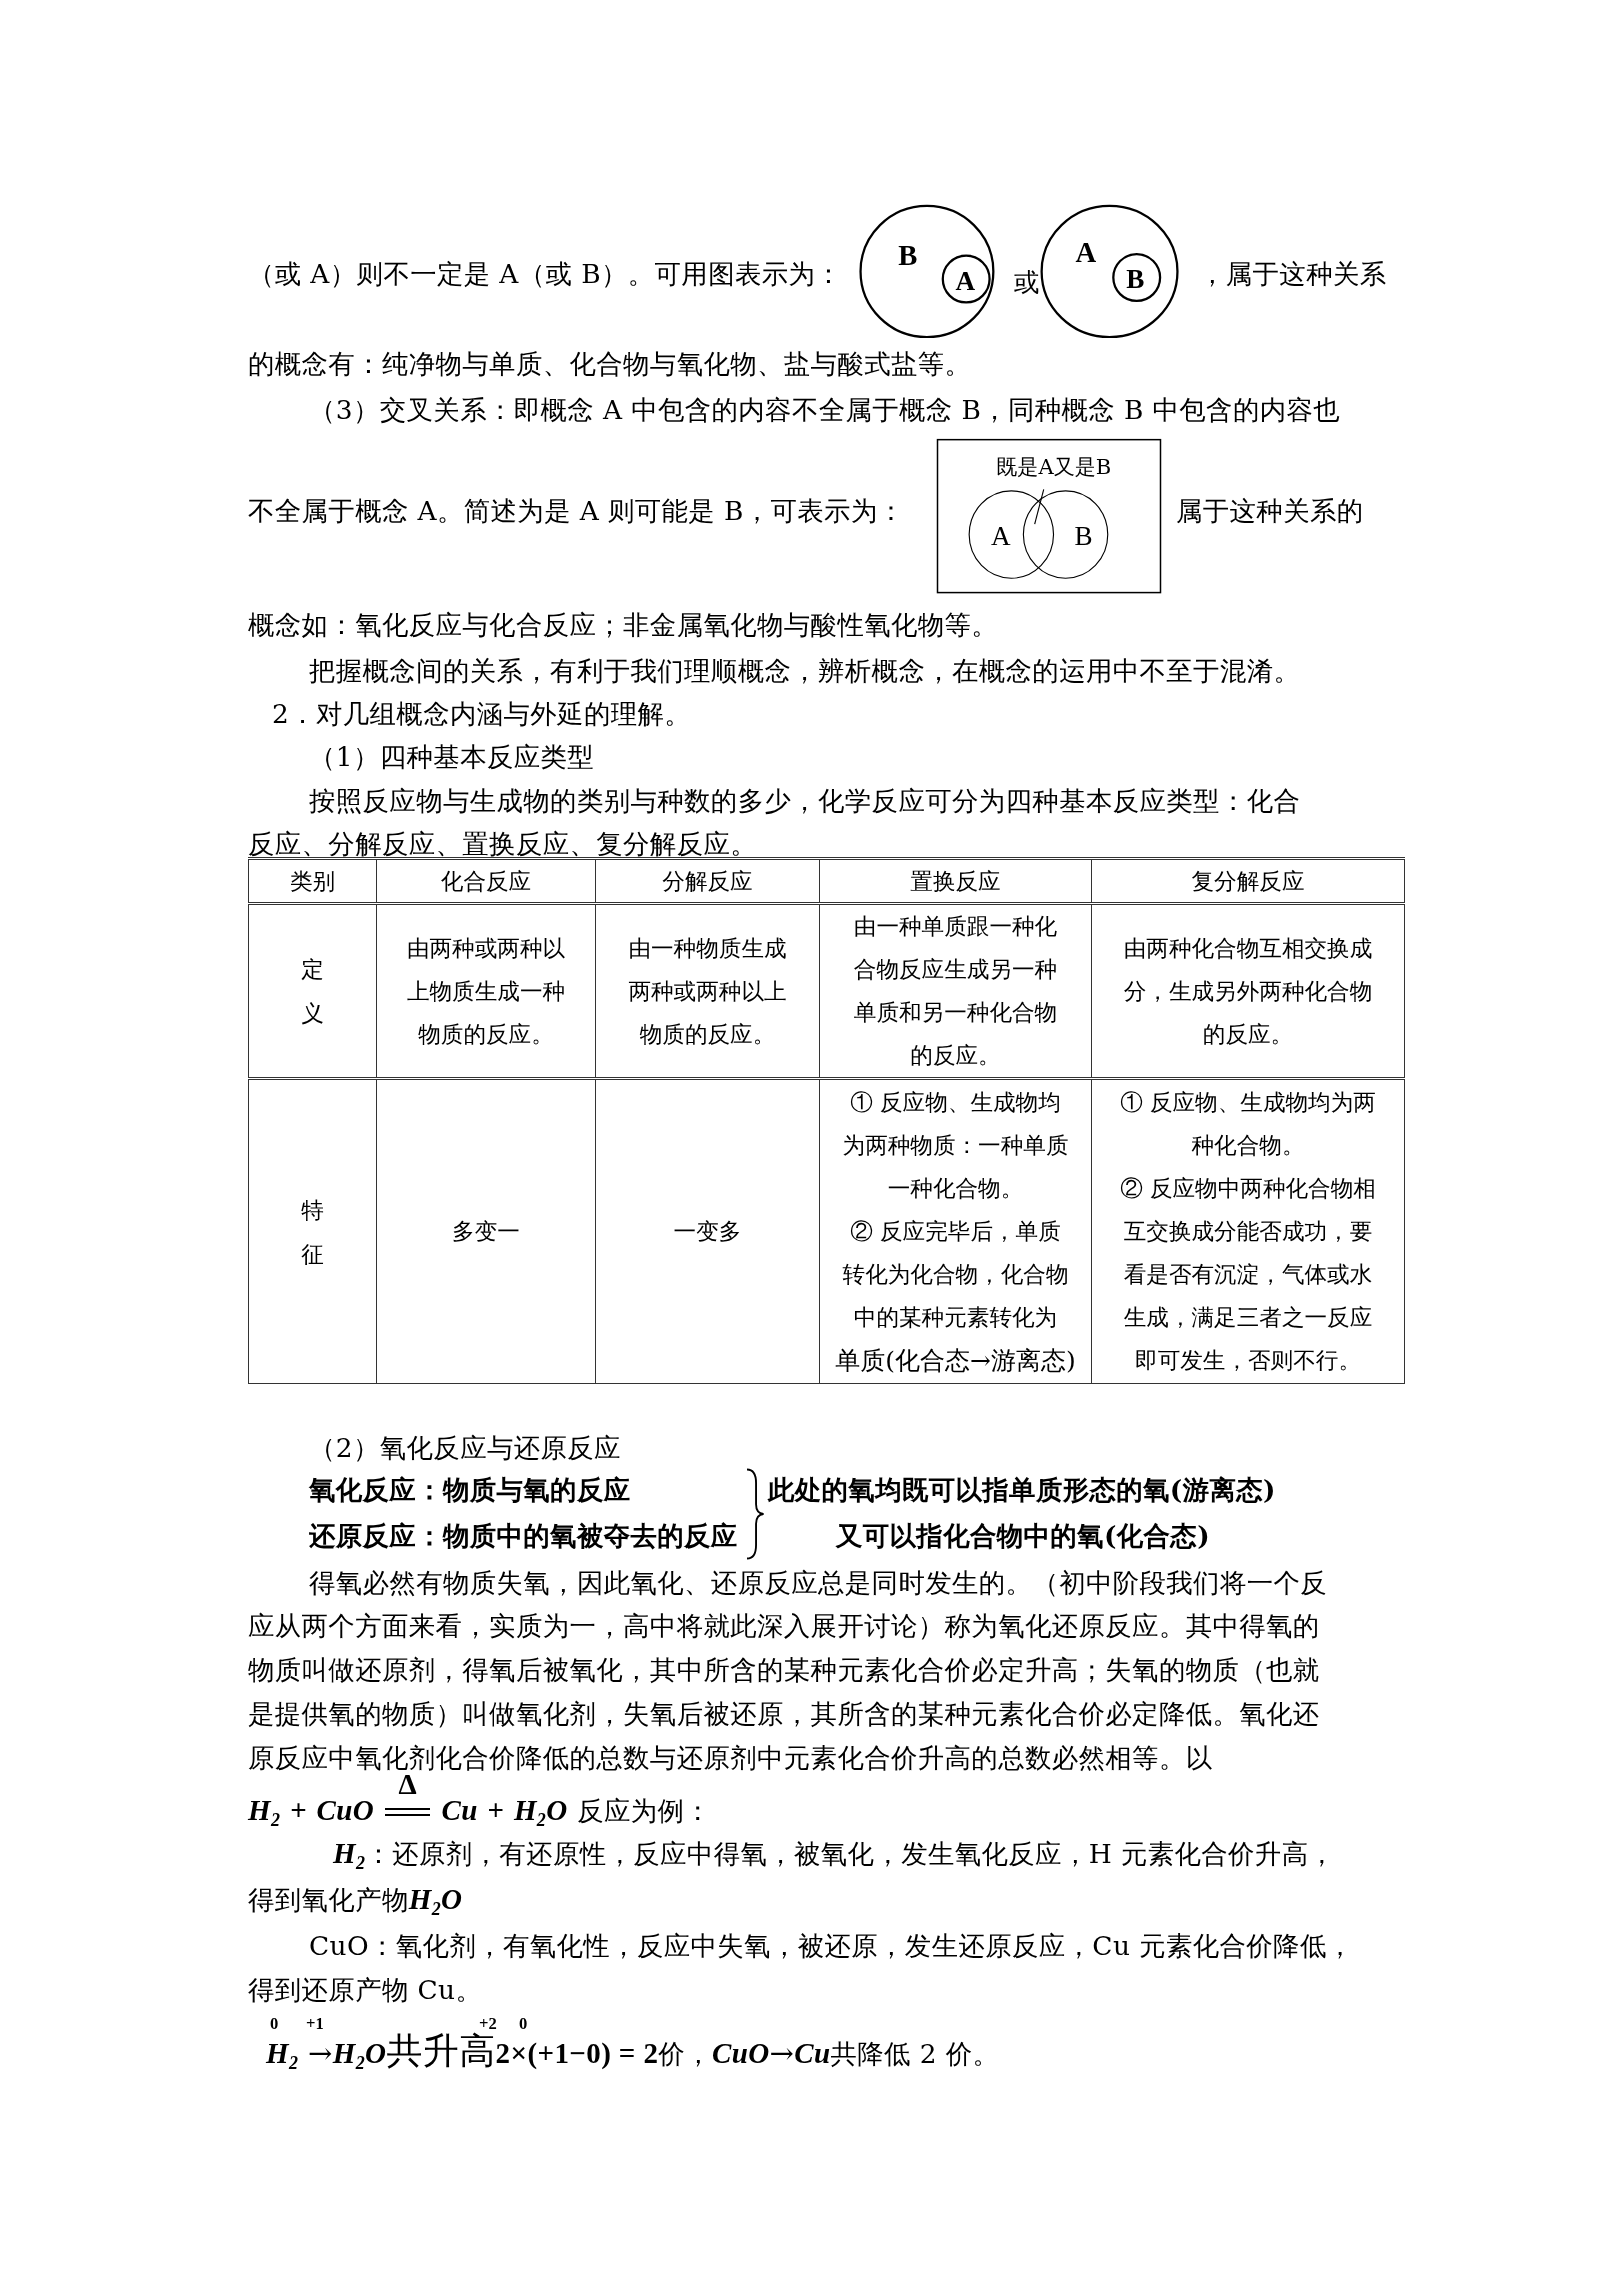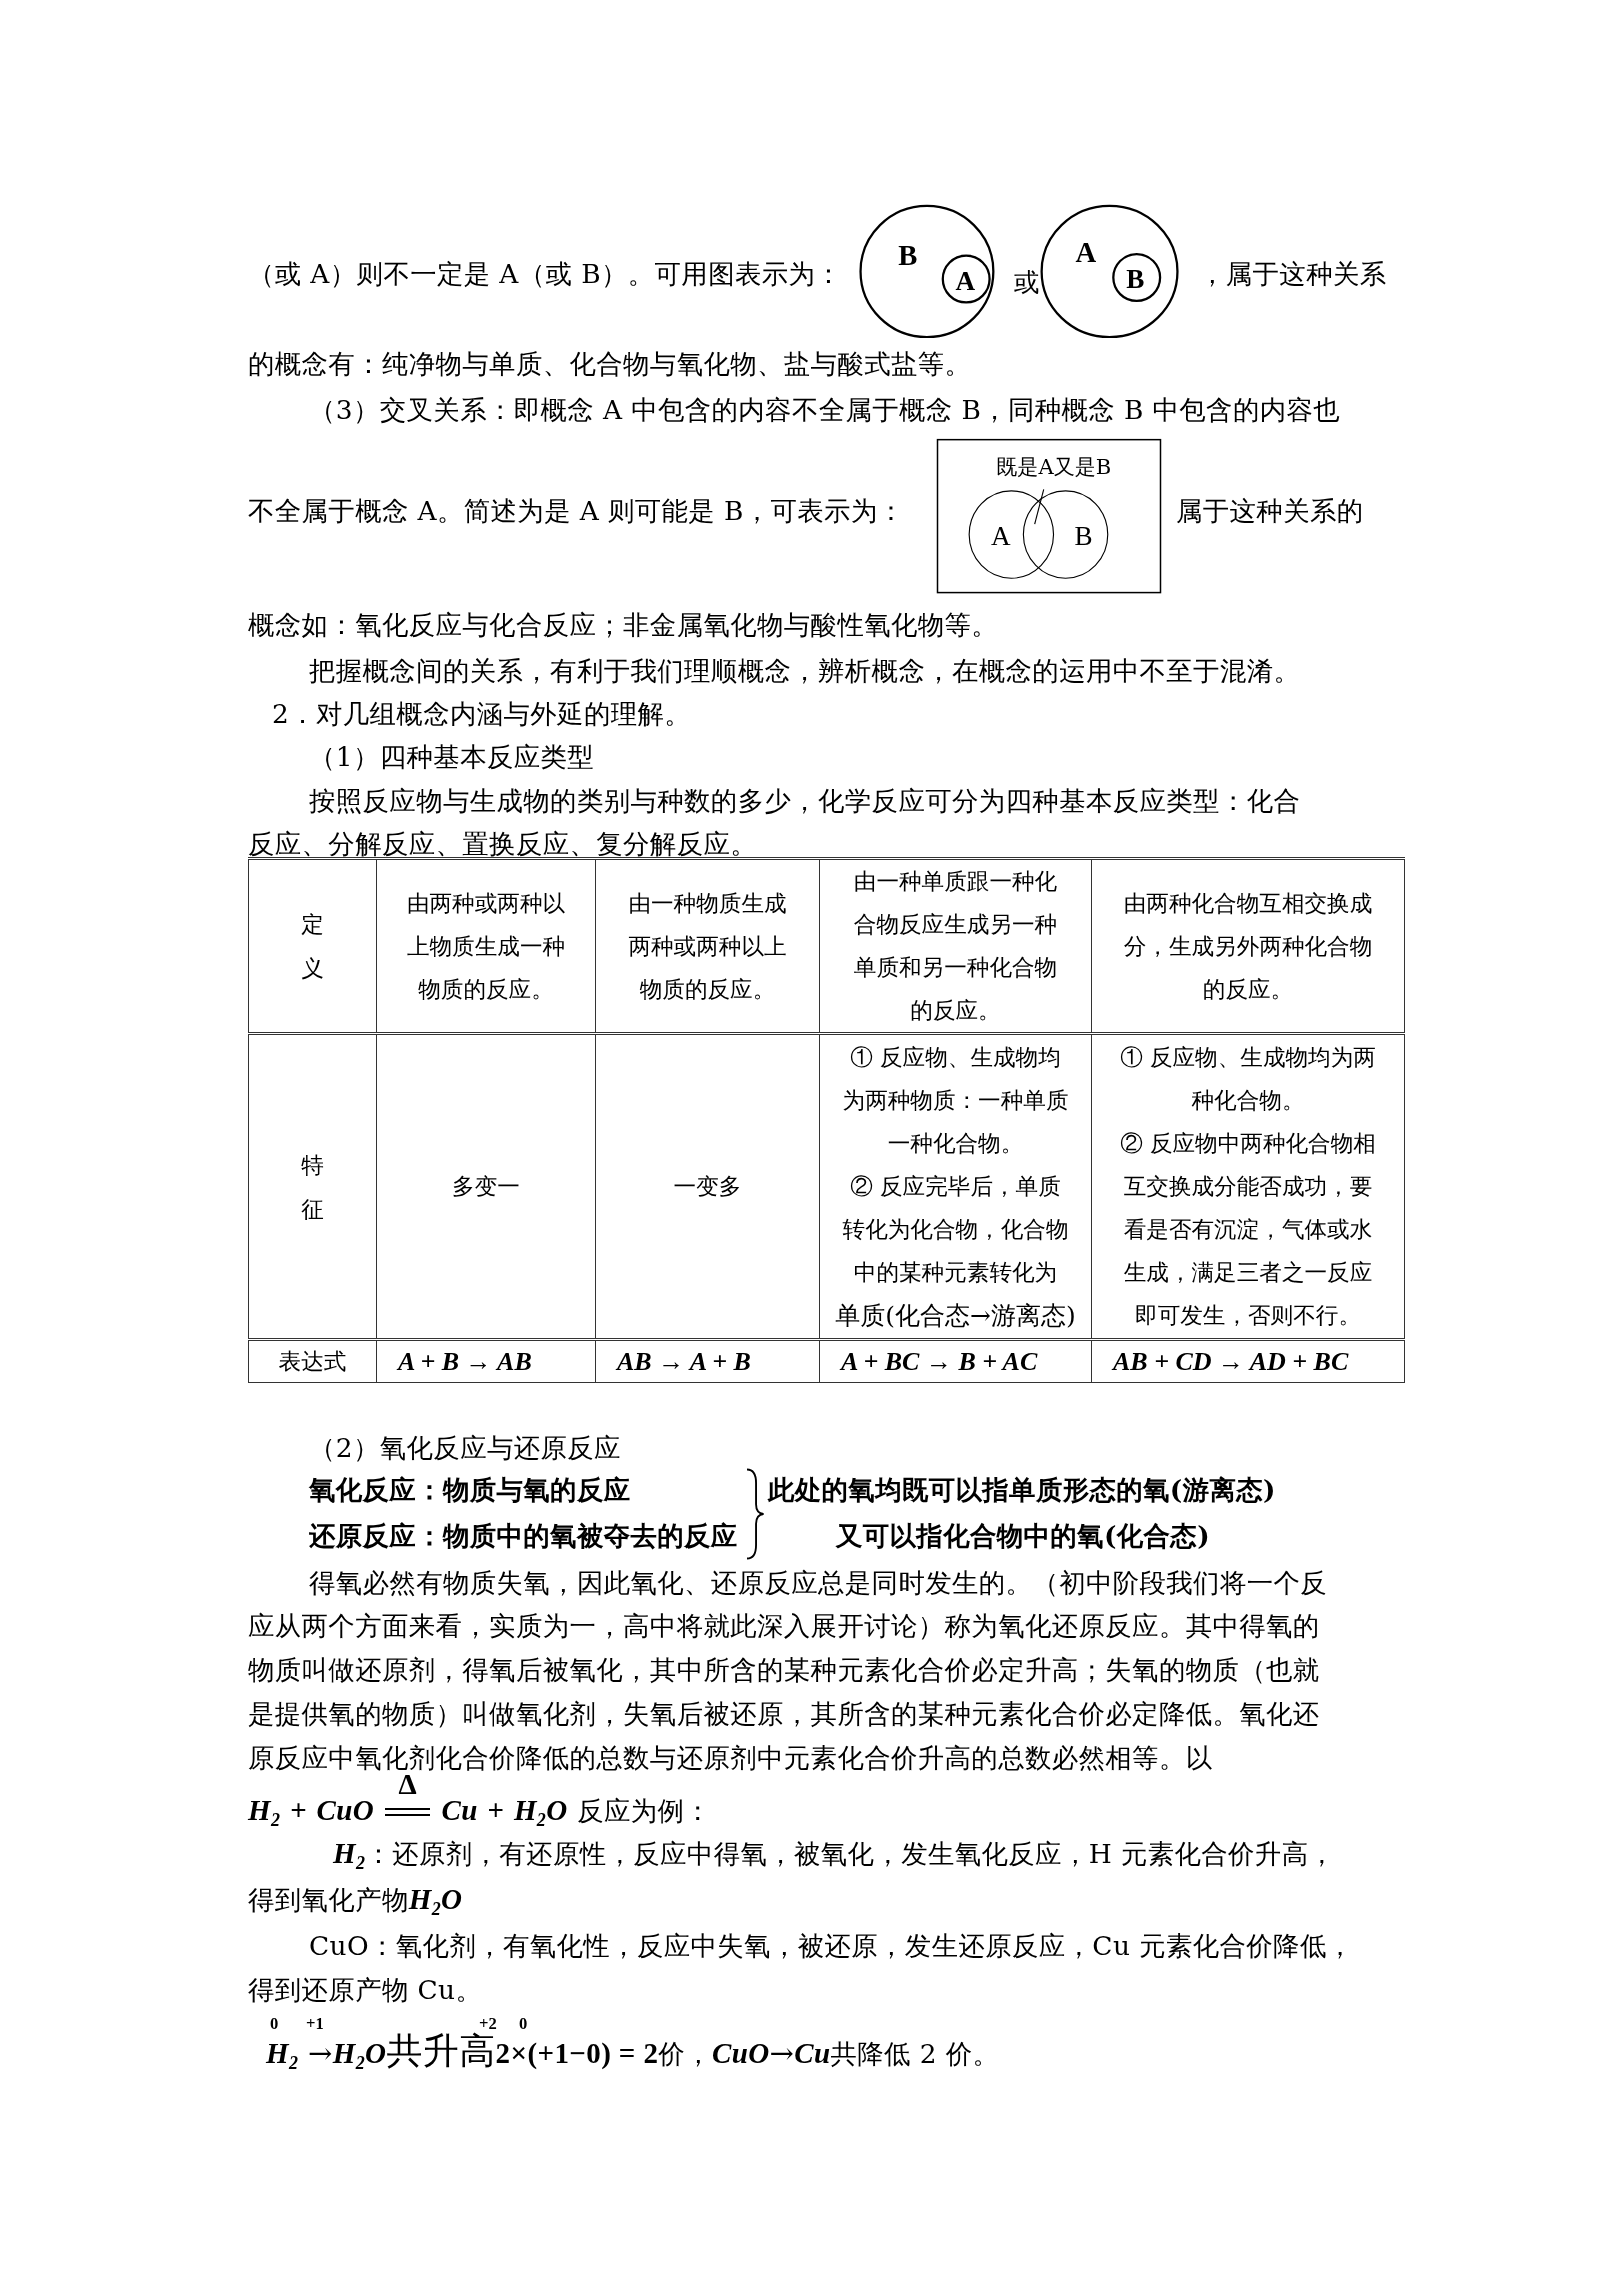--- a/index.html
+++ b/index.html
@@ -96,20 +96,27 @@
 
 <table class="rx">
   <colgroup>
     <col style="width:128px">
       <col style="width:219px">
       <col style="width:224px">
       <col style="width:272px">
       <col style="width:313px">
   </colgroup>
   <tbody>
+      <tr class="head">
+    <td>类别</td>
+    <td>化合反应</td>
+    <td>分解反应</td>
+    <td>置换反应</td>
+    <td>复分解反应</td>
+  </tr>
   <tr class="def">
     <td class="vert">
       <span>定</span>
       <span>义</span>
     </td>
     <td>
       <div>由两种或两种以</div>
       <div>上物质生成一种</div>
       <div>物质的反应。</div>
     </td>
@@ -148,27 +155,20 @@
     </td>
     <td style="line-height:43px;">
       <div>① 反应物、生成物均为两</div>
       <div>种化合物。</div>
       <div>② 反应物中两种化合物相</div>
       <div>互交换成分能否成功，要</div>
       <div>看是否有沉淀，气体或水</div>
       <div>生成，满足三者之一反应</div>
       <div>即可发生，否则不行。</div>
     </td>
-  </tr>
-  <tr class="expr">
-    <td>表达式</td>
-    <td class="expr-math">A + B → AB</td>
-    <td class="expr-math">AB → A + B</td>
-    <td class="expr-math">A + BC → B + AC</td>
-    <td class="expr-math">AB + CD → AD + BC</td>
   </tr>
 </tbody>
   </table>
 
 <div class="line ind1" style="top:1431px;">（2）氧化反应与还原反应</div>
 <div class="line bold" style="top:1473px; left:309px;">氧化反应：物质与氧的反应</div>
 <div class="line bold" style="top:1519px; left:309px;">还原反应：物质中的氧被夺去的反应</div>
 <svg class="brace" viewBox="0 0 30 122">
   <path d="M4 2 Q16 2 16 20 L16 48 Q16 60 26 61 Q16 62 16 74 L16 102 Q16 120 4 120" fill="none" stroke="#000" stroke-width="2.5"></path>
 </svg>

